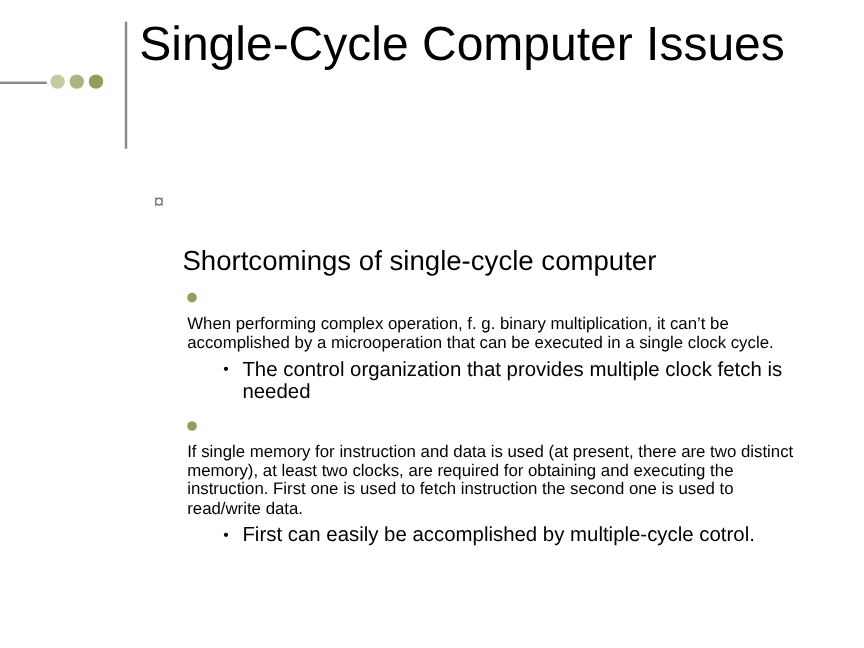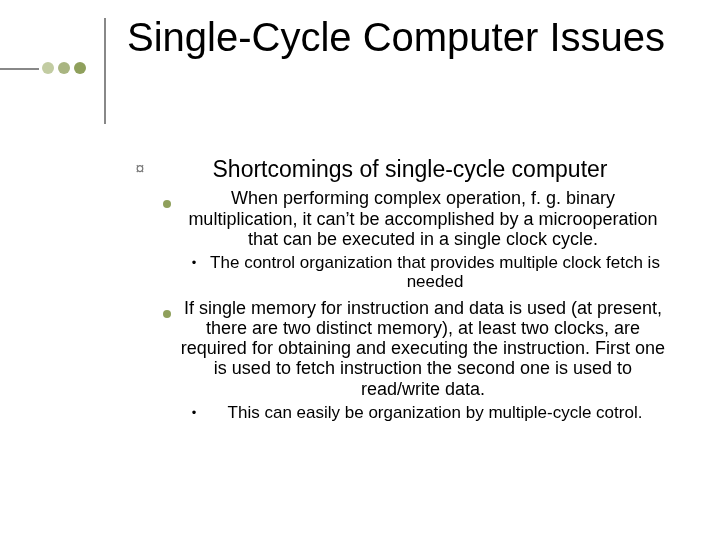--- a/index.html
+++ b/index.html
@@ -10,21 +10,20 @@
     background: #fff;
     font-family: Arial, Helvetica, sans-serif;
     color: #000;
     overflow: hidden;
   }
   .slide {
     position: relative;
     width: 720px;
     height: 492px;
     box-sizing: border-box;
-    text-align: center;
   }
   .decor {
     position: absolute;
     left: 42px;
     top: 62px;
     display: flex;
     gap: 4px;
     align-items: center;
   }
   .decor .dot {
@@ -71,26 +70,27 @@
     line-height: 1.15;
     margin: 10px 0 6px 0;
     display: flex;
   }
   .l1 .b {
     flex: 0 0 24px;
     font-size: 16px;
     line-height: 26px;
     color: #777;
   }
-  .l1 .t { flex: 1; }
+  .l1 .t { flex: 1; margin-top: 48px; }
   .l2 {
-    font-size: 18px;
+    font-size: 14px;
     line-height: 1.12;
     margin: 4px 0 4px 28px;
     display: flex;
+    flex-direction: column;
   }
   .l2 .b {
     flex: 0 0 22px;
     padding-top: 4px;
   }
   .l2 .b .bullet {
     display: inline-block;
     width: 8px;
     height: 8px;
     border-radius: 50%;
@@ -142,17 +142,17 @@
       <span class="t">The control organization that provides multiple clock fetch is needed</span>
     </div>
 
     <div class="l2">
       <span class="b"><span class="bullet"></span></span>
       <span class="t">If single memory for instruction and data is used (at present, there are two distinct memory), at least two clocks, are required for obtaining and executing the instruction. First one is used to fetch instruction the second one is used to read/write data.</span>
     </div>
 
     <div class="l3">
       <span class="b">•</span>
-      <span class="t">This can easily be organization by multiple-cycle cotrol.</span>
+      <span class="t">First can easily be accomplished by multiple-cycle cotrol.</span>
     </div>
 
   </div>
 </div>
 
 </body></html>

